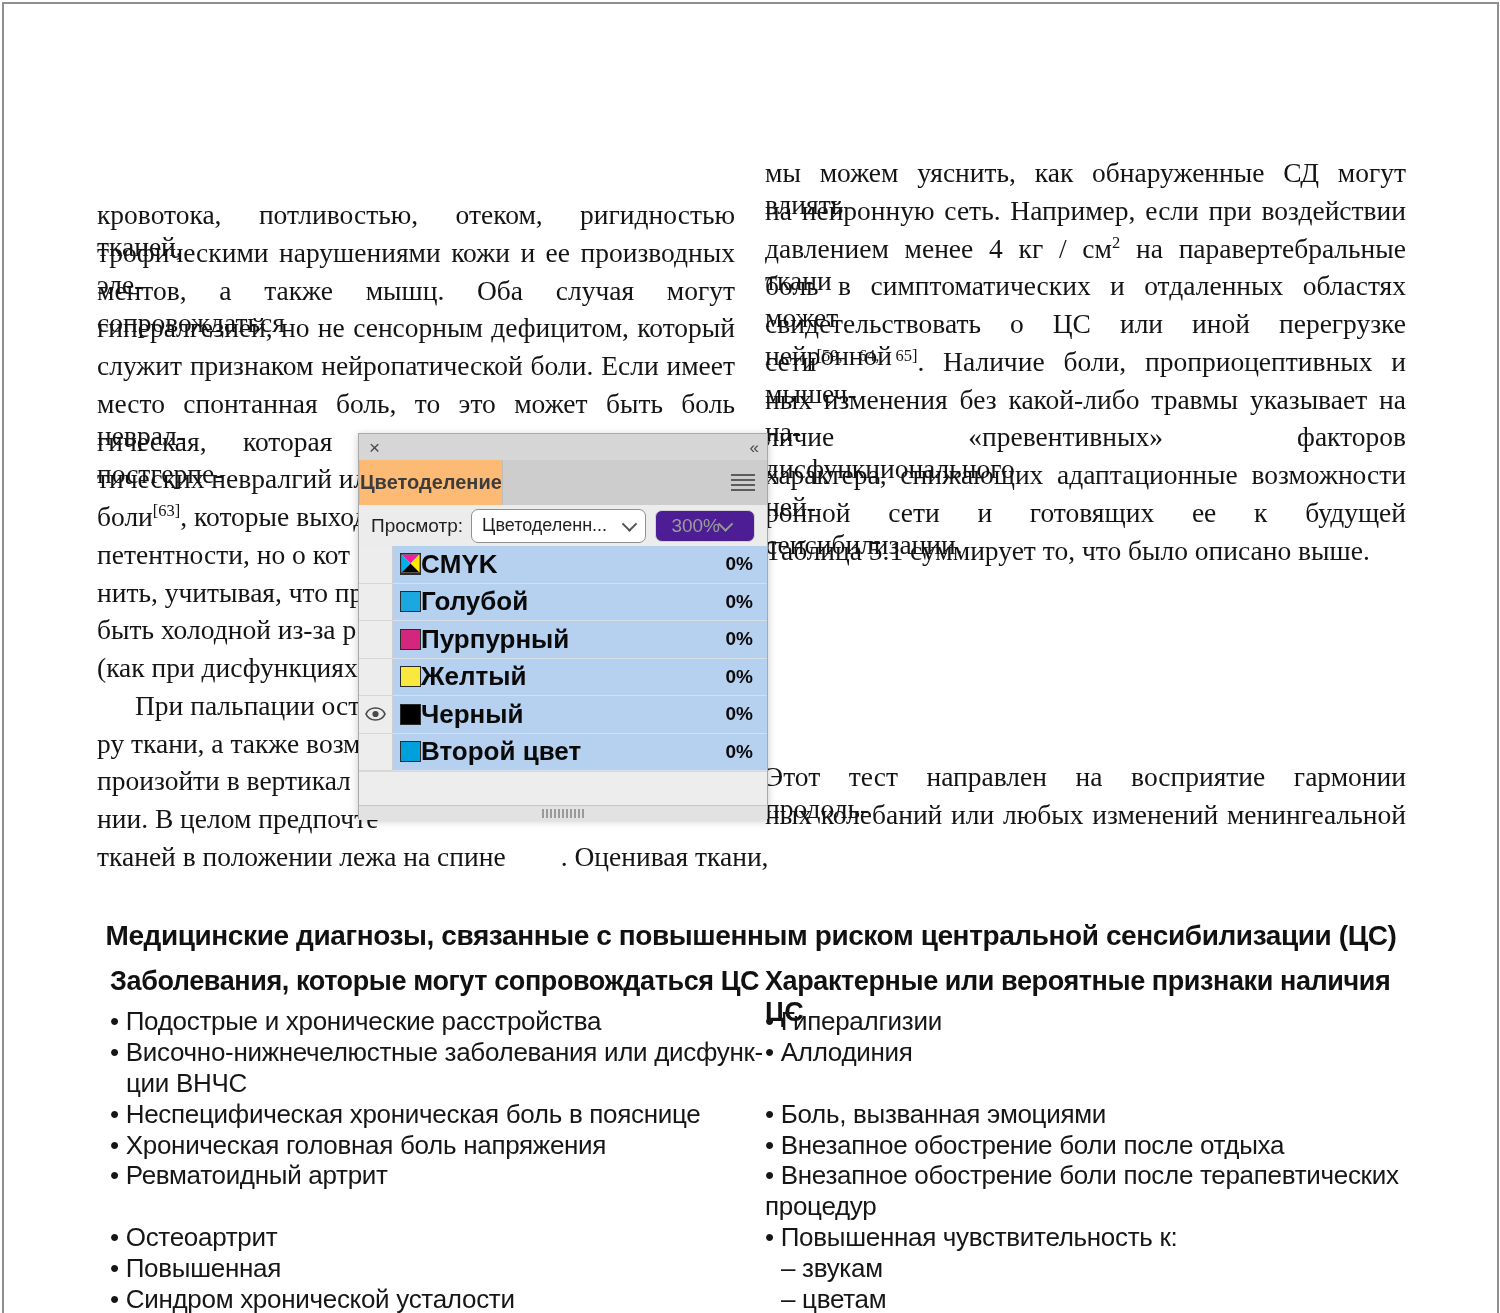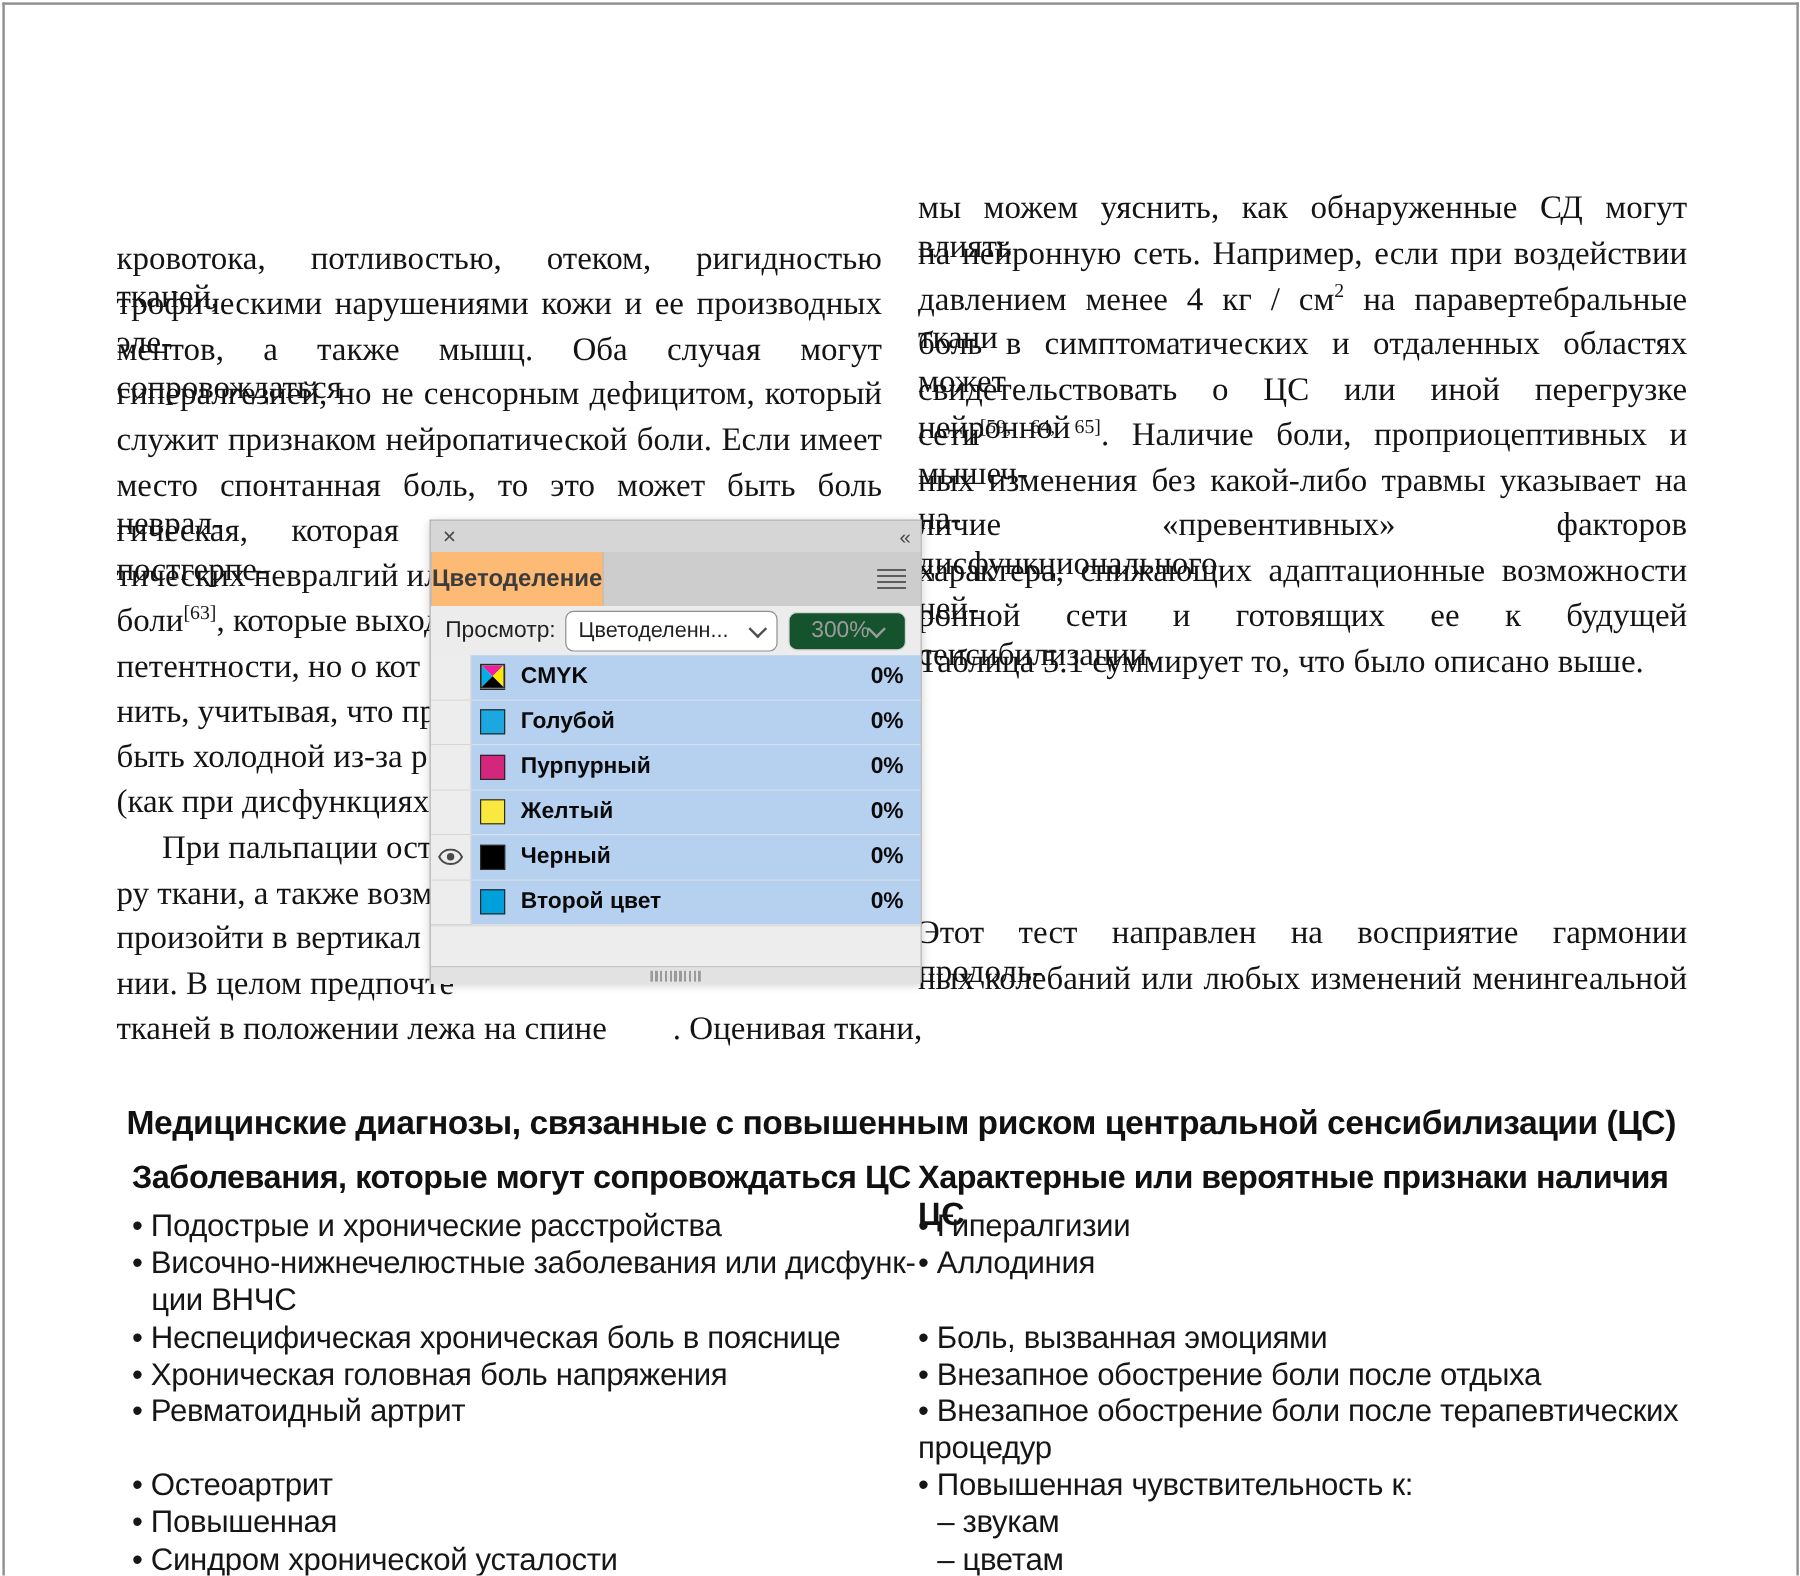--- a/index.html
+++ b/index.html
@@ -43,36 +43,36 @@
     font-size:20px;font-weight:bold;color:#8e8e8e;white-space:nowrap;overflow:hidden;}
   .p-tab.active{background:#fdba74;color:#3c3c3c;z-index:2;border-left:1px solid #bdbdbd;border-right:1px solid #bdbdbd;}
   .p-menu{position:absolute;right:12px;top:40px;width:24px;height:17px;
     background:repeating-linear-gradient(0deg,#5c5c5c 0 2px,transparent 2px 5px);}
   .p-controls{position:absolute;left:0;top:71px;right:0;height:41px;background:#ececec;
     display:flex;align-items:center;padding:0 12px;box-sizing:border-box;}
   .p-view-label{font-size:19px;color:#1f1f1f;margin-right:8px;}
   .p-select{height:32px;display:flex;align-items:center;box-sizing:border-box;border-radius:7px;}
   .p-select-view{width:180px;background:#ffffff;border:1.5px solid #8f8f8f;padding:16px 10px;justify-content:space-between;}
   .p-select-view .val{font-size:18px;color:#1f1f1f;white-space:nowrap;overflow:hidden;}
-  .p-select-zoom{width:100px;background:#14532d;border:1px solid #d2d2d2;padding:0 12px;margin-left:9px;justify-content:center;}
+  .p-select-zoom{width:100px;background:#4c1d95;border:1px solid #d2d2d2;padding:0 23px;margin-left:9px;justify-content:flex-end;}
   .p-select-zoom .val{font-size:19px;color:#9b9b9b;}
   .chev{width:9px;height:9px;border-right:2px solid #4f4f4f;border-bottom:2px solid #4f4f4f;
     transform:rotate(45deg) translate(-1px,-1px);flex:none;}
   .chev.gray{border-color:#9b9b9b;}
   .p-rows{position:absolute;left:0;top:112px;right:0;height:225px;}
   .prow{height:37.5px;display:flex;align-items:stretch;}
   .prow-gutter{width:34px;background:#ededed;border-bottom:1px solid #d6d6d6;border-right:1px solid #cfcfcf;
     display:flex;align-items:center;justify-content:center;box-sizing:border-box;}
   .prow-main{flex:1;background:#b6d0ef;border-bottom:1px solid #d9dfe7;display:flex;align-items:center;
     padding:0 14px 0 7px;box-sizing:border-box;}
   .swatch{width:21px;height:21px;box-sizing:border-box;border:1.5px solid #2a2a2a;flex:none;position:relative;}
   .swatch svg{display:none;position:absolute;left:-1.5px;top:-1.5px;}
   .swatch.cmyk{background:#fff;}
   .swatch.cmyk svg{display:block;}
-  .prow-name{font-size:19px;font-weight:bold;color:#0a0a0a;margin-left:13px;flex:1;white-space:nowrap;}
+  .prow-name{font-size:26px;font-weight:bold;color:#0a0a0a;margin-left:0;flex:1;white-space:nowrap;}
   .prow-pct{font-size:19px;font-weight:bold;color:#0a0a0a;}
   .p-footer{position:absolute;left:0;top:337px;right:0;height:34px;background:#ededed;border-top:1px solid #d9d9d9;}
   .p-bottombar{position:absolute;left:0;top:371px;right:0;height:14px;background:#e2e2e2;border-top:1px solid #c6c6c6;
     display:flex;align-items:center;justify-content:center;}
   .p-grip{width:42px;height:9px;background:repeating-linear-gradient(90deg,#9a9a9a 0 2px,transparent 2px 4px);}
   .eye-wrap{line-height:0;}
 </style>
 </head>
 <body>
 

